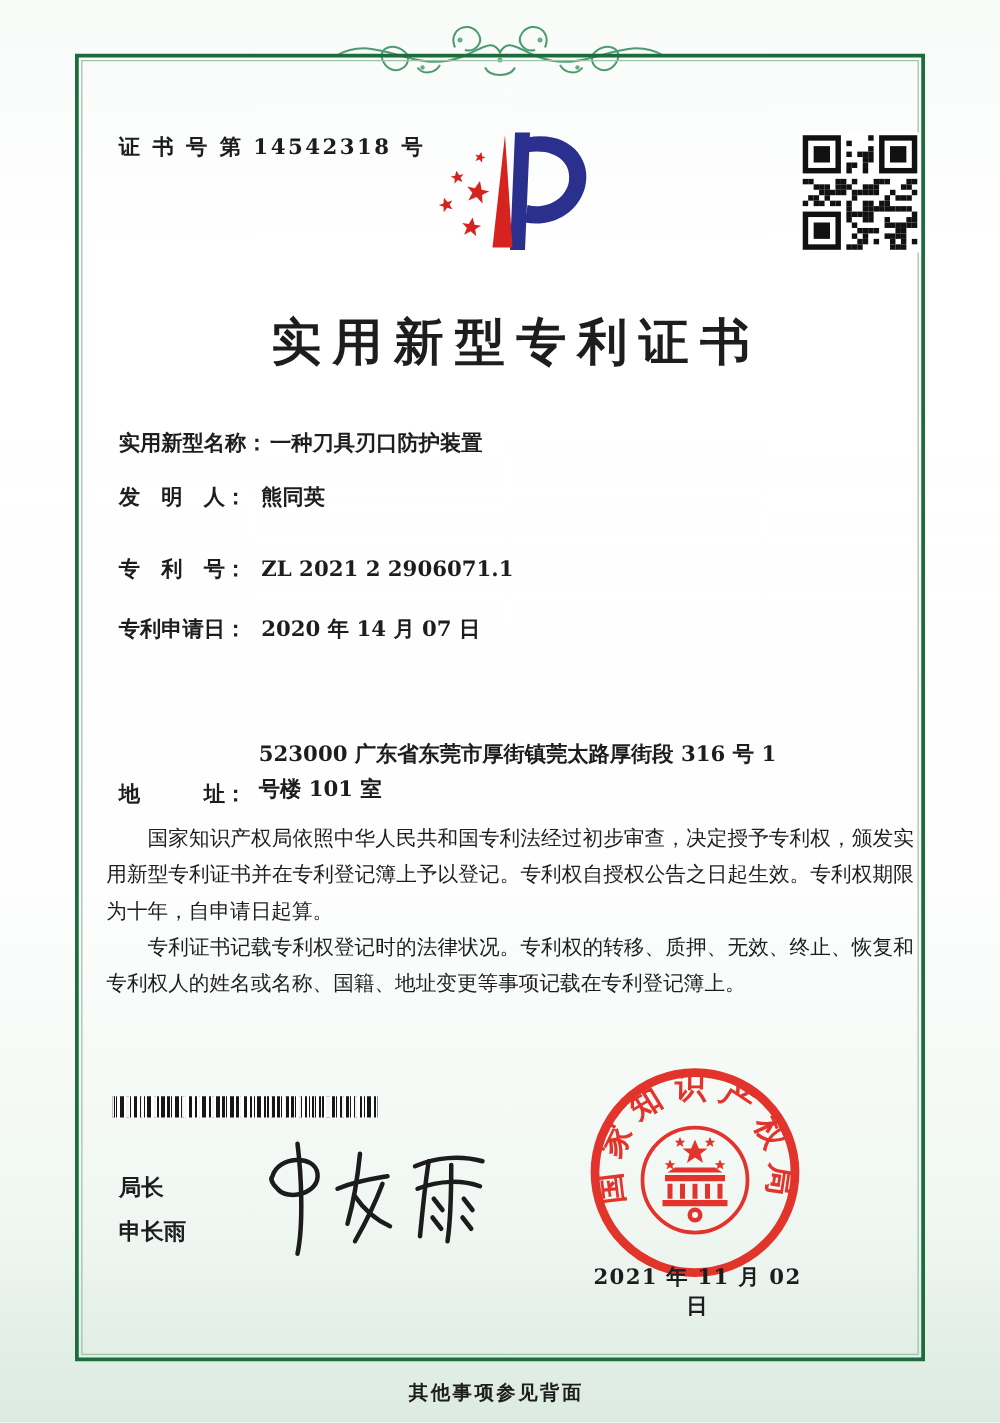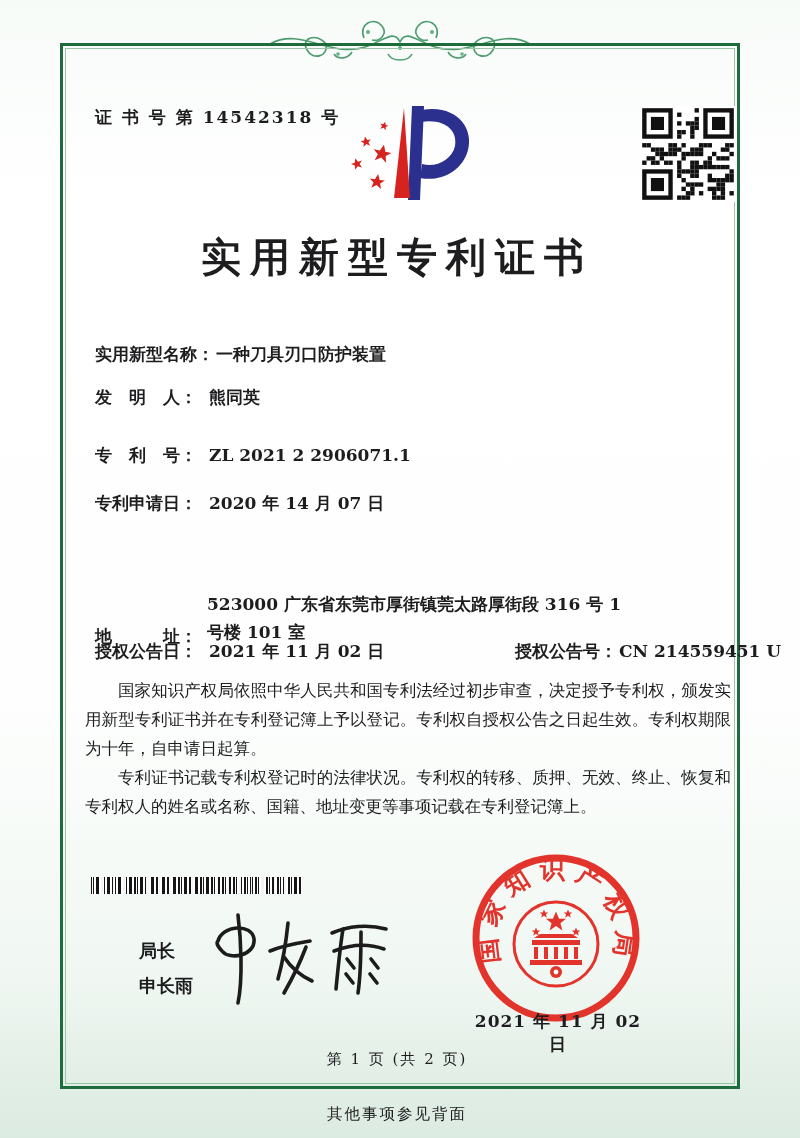--- a/index.html
+++ b/index.html
@@ -17,33 +17,33 @@
   .logo{position:absolute;left:332px;top:90px;width:160px;height:128px;}
   .qr{position:absolute;left:640px;top:106px;width:96px;height:96px;background:#fff;}
   .title{position:absolute;left:60px;top:230px;width:674px;text-align:center;
     font-size:40px;font-weight:700;letter-spacing:9px;}
   .row{position:absolute;left:95px;font-size:17px;font-weight:700;white-space:nowrap;}
   .row .lbl{display:inline-block;min-width:112px;}
   .row .val{margin-left:2px;}
   .row-addr{white-space:normal;width:545px;line-height:28px;}
   .row-addr .lbl{float:left;margin-top:32px;}
   .pair-right{position:absolute;left:420px;top:0;}
-  .paras{position:absolute;left:85px;top:676px;width:646px;font-size:16.5px;line-height:29px;}
+  .paras{position:absolute;left:85px;top:656px;width:646px;font-size:16.5px;line-height:29px;}
   .paras p{margin:0;text-indent:2em;text-align:justify;}
   .barcode{position:absolute;left:90px;top:877px;width:212px;height:17px;background-color:#fff;
     background-image:
       repeating-linear-gradient(90deg,rgba(255,255,255,.95) 0 1px,transparent 1px 10px,rgba(255,255,255,.95) 10px 13px,transparent 13px 23px),
       repeating-linear-gradient(90deg,#161616 0 2px,#fff 2px 3px,#161616 3px 4px,#fff 4px 6px,#161616 6px 9px,#fff 9px 11px);}
-  .director{position:absolute;left:95px;top:933px;font-size:18px;line-height:35px;font-weight:600;margin-left:44px;}
+  .director{position:absolute;left:95px;top:933px;font-size:18px;line-height:35px;font-weight:600;}
   .signature{position:absolute;left:200px;top:898px;width:200px;height:112px;}
   .seal{position:absolute;left:468px;top:850px;width:176px;height:176px;opacity:.93;}
   .seal-date{position:absolute;left:466px;top:1010px;width:184px;text-align:center;
     font-size:17px;font-weight:700;letter-spacing:1px;}
   .page-num{position:absolute;left:60px;top:1050px;width:674px;text-align:center;font-size:15px;letter-spacing:2px;}
-  .back-note{position:absolute;left:60px;top:1104px;width:674px;text-align:center;font-size:15.5px;letter-spacing:2px;font-weight:400;}
+  .back-note{position:absolute;left:60px;top:1104px;width:674px;text-align:center;font-size:15.5px;letter-spacing:2px;font-weight:700;}
   svg text{font-family:"DejaVu Serif","Liberation Serif",serif;}
 </style>
 </head>
 <body>
 
 <div class="page">
 
   <svg class="ornament" viewBox="0 0 264 58">
     <g fill="none" stroke="#2e8b57" stroke-width="1.6" opacity="0.85">
       <path d="M2,30 C34,12 62,46 100,32 C118,25 126,16 132,28 C138,16 146,25 164,32 C202,46 230,12 262,30"></path>
@@ -213,42 +213,36 @@
       <rect x="6" y="6" width="20" height="20" fill="#fff"></rect>
       <rect x="10" y="10" width="12" height="12" fill="#111"></rect>
       <rect x="58" y="2" width="28" height="28" fill="#111"></rect>
       <rect x="62" y="6" width="20" height="20" fill="#fff"></rect>
       <rect x="66" y="10" width="12" height="12" fill="#111"></rect>
       <rect x="2" y="58" width="28" height="28" fill="#111"></rect>
       <rect x="6" y="62" width="20" height="20" fill="#fff"></rect>
       <rect x="10" y="66" width="12" height="12" fill="#111"></rect>
     </svg>
 
-  <h1 class="title" style="margin:0">实用新型专利证书</h1>
+  <h1 class="title" style="margin:16px">实用新型专利证书</h1>
 
   <div class="row" style="top:343px">
     <span class="lbl">实用新型名称：</span><span class="val">一种刀具刃口防护装置</span>
   </div>
   <div class="row" style="top:386px">
     <span class="lbl">发　明　人：</span><span class="val">熊同英</span>
   </div>
   <div class="row" style="top:444px">
     <span class="lbl">专　利　号：</span><span class="val">ZL 2021 2 2906071.1</span>
   </div>
   <div class="row" style="top:492px">
     <span class="lbl">专利申请日：</span><span class="val">2020 年 14 月 07 日</span>
   </div>
   <div class="row row-addr" style="top:590px">
     <span class="lbl">地　　　址：</span><span>523000 广东省东莞市厚街镇莞太路厚街段 316 号 1 号楼 101 室</span>
-  </div>
-  <div class="row" style="top:640px;width:640px">
-    <span class="lbl">授权公告日：</span><span class="val">2021 年 11 月 02 日</span>
-    <span class="pair-right">
-      <span class="lbl" style="min-width:0">授权公告号：</span><span class="val">CN 214559451 U</span>
-    </span>
   </div>
 
   <div class="paras">
     <p>国家知识产权局依照中华人民共和国专利法经过初步审查，决定授予专利权，颁发实用新型专利证书并在专利登记簿上予以登记。专利权自授权公告之日起生效。专利权期限为十年，自申请日起算。</p>
     <p>专利证书记载专利权登记时的法律状况。专利权的转移、质押、无效、终止、恢复和专利权人的姓名或名称、国籍、地址变更等事项记载在专利登记簿上。</p>
   </div>
 
   <div class="barcode"></div>
 
   <div class="director">
@@ -293,16 +287,15 @@
         <rect x="96" y="97" width="4" height="12"></rect>
       <rect x="106" y="97" width="4" height="12"></rect>
       <rect x="62" y="110" width="52" height="5"></rect>
       <circle cx="88" cy="122" r="6"></circle>
         <circle cx="88" cy="122" r="2.4" fill="#fff"></circle>
     </g>
   </svg>
 
   <div class="seal-date">2021 年 11 月 02 日</div>
 
-  <div class="page-num">第 1 页 (共 2 页)</div>
   <div class="back-note">其他事项参见背面</div>
 
 </div>
 
 </body></html>

